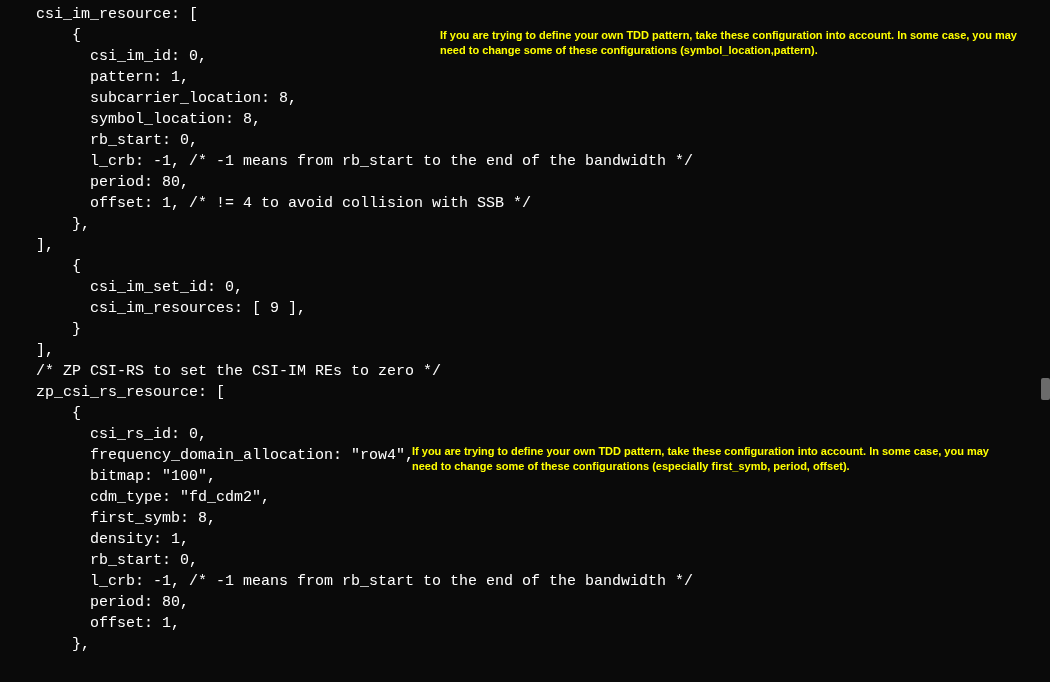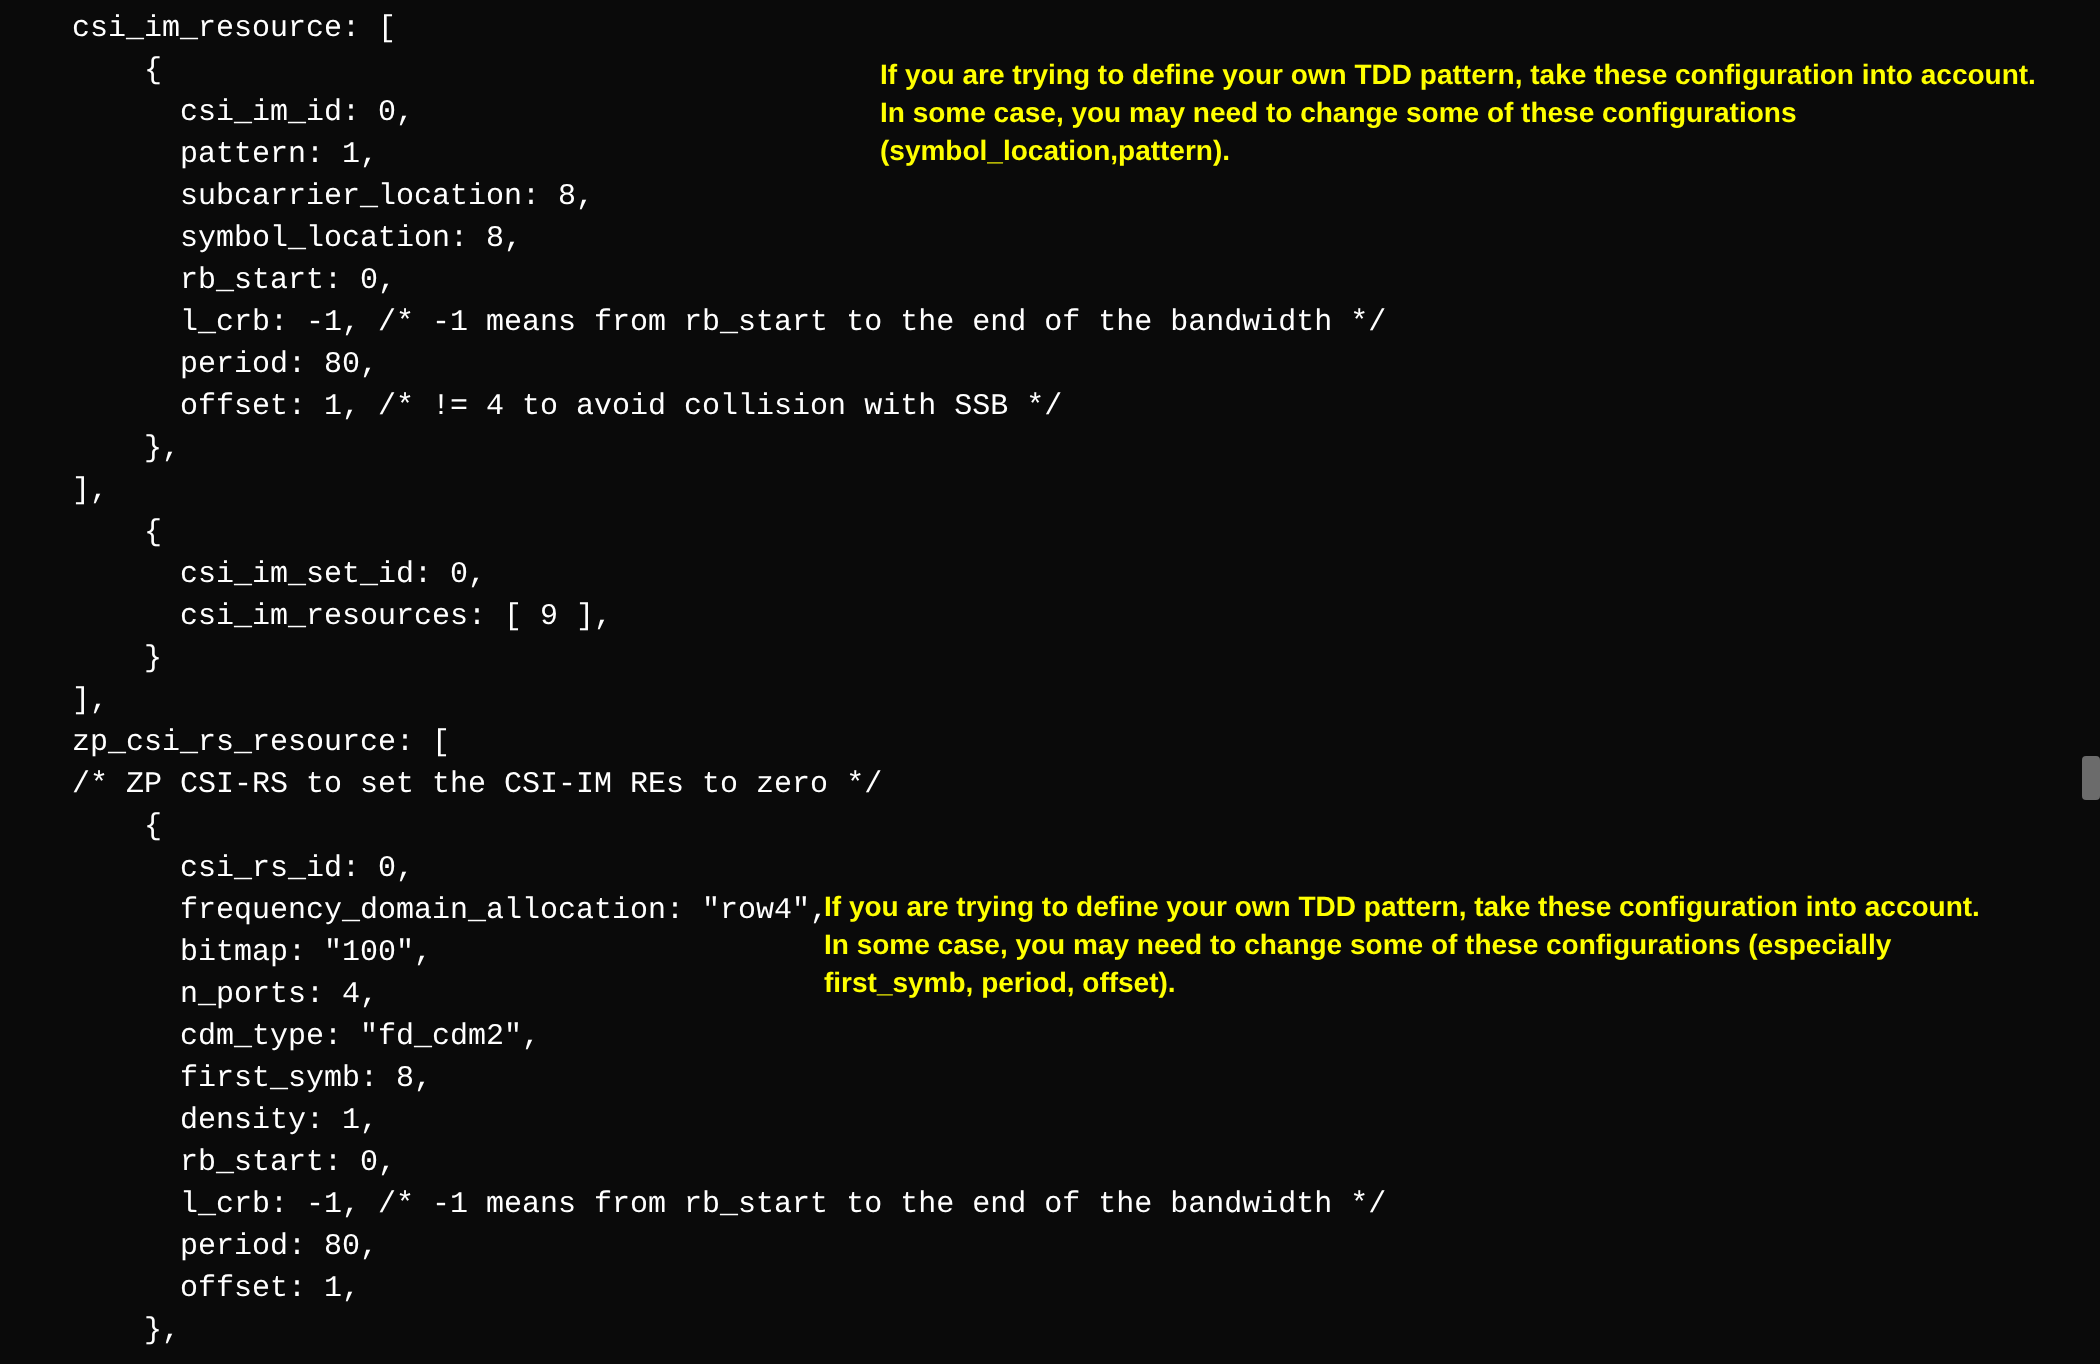--- a/index.html
+++ b/index.html
@@ -20,21 +20,21 @@
       padding: 4px 0 0 36px;
     }
     .code-line {
       white-space: pre;
       color: #ffffff;
     }
     .annotation {
       position: absolute;
       color: #ffff00;
       font-family: Arial, 'Helvetica Neue', sans-serif;
-      font-size: 14px;
+      font-size: 11px;
       font-weight: bold;
       line-height: 1.35;
       max-width: 590px;
     }
     .annotation-1 {
       top: 28px;
       left: 440px;
     }
     .annotation-2 {
       top: 444px;
@@ -72,27 +72,26 @@
   <div class="code-line">      l_crb: -1, /* -1 means from rb_start to the end of the bandwidth */</div>
   <div class="code-line">      period: 80,</div>
   <div class="code-line">      offset: 1, /* != 4 to avoid collision with SSB */</div>
   <div class="code-line">    },</div>
   <div class="code-line">],</div>
   <div class="code-line">    {</div>
   <div class="code-line">      csi_im_set_id: 0,</div>
   <div class="code-line">      csi_im_resources: [ 9 ],</div>
   <div class="code-line">    }</div>
   <div class="code-line">],</div>
+  <div class="code-line">/* ZP CSI-RS to set the CSI-IM REs to zero */</div>
   <div class="code-line">zp_csi_rs_resource: [</div>
-  <div class="code-line">/* ZP CSI-RS to set the CSI-IM REs to zero */</div>
   <div class="code-line">    {</div>
   <div class="code-line">      csi_rs_id: 0,</div>
   <div class="code-line">      frequency_domain_allocation: "row4",</div>
   <div class="code-line">      bitmap: "100",</div>
-  <div class="code-line">      n_ports: 4,</div>
   <div class="code-line">      cdm_type: "fd_cdm2",</div>
   <div class="code-line">      first_symb: 8,</div>
   <div class="code-line">      density: 1,</div>
   <div class="code-line">      rb_start: 0,</div>
   <div class="code-line">      l_crb: -1, /* -1 means from rb_start to the end of the bandwidth */</div>
   <div class="code-line">      period: 80,</div>
   <div class="code-line">      offset: 1,</div>
   <div class="code-line">    },</div>
 
 </div>

